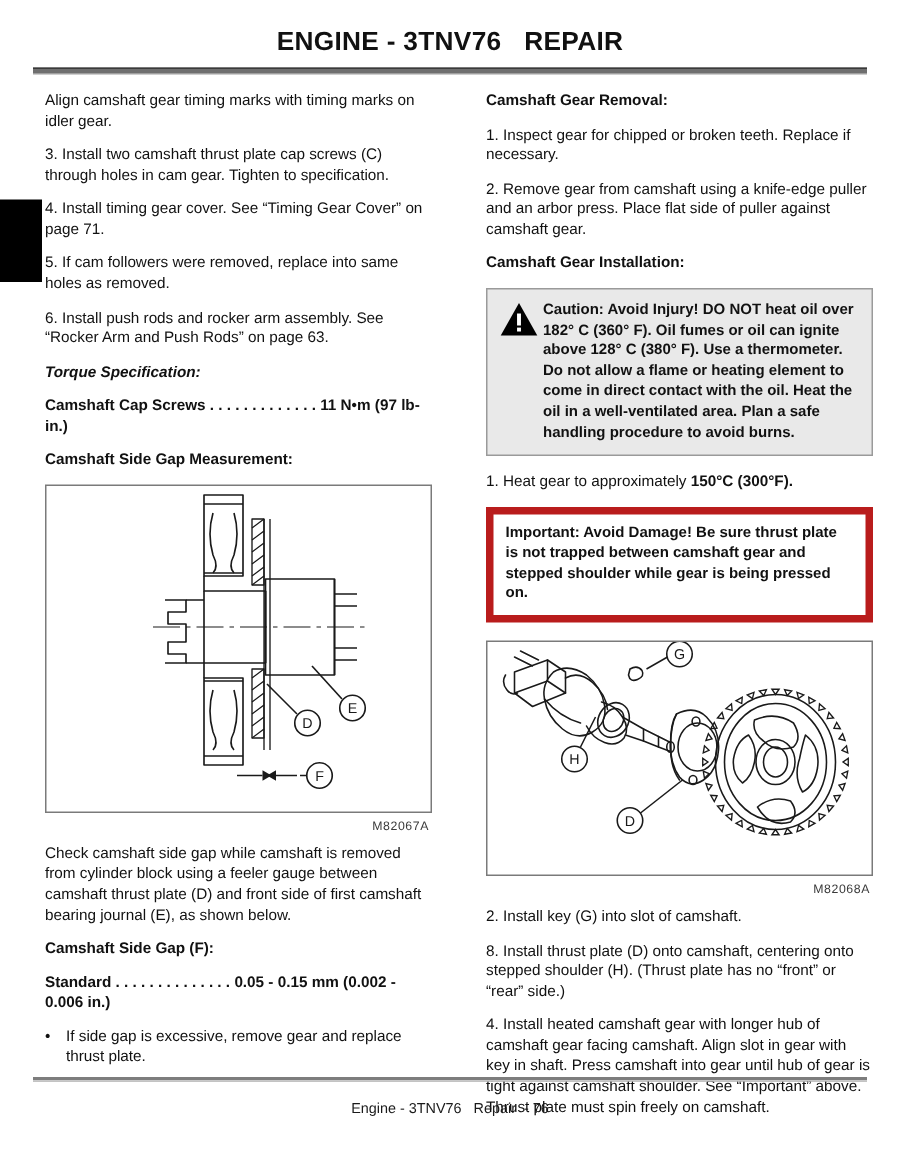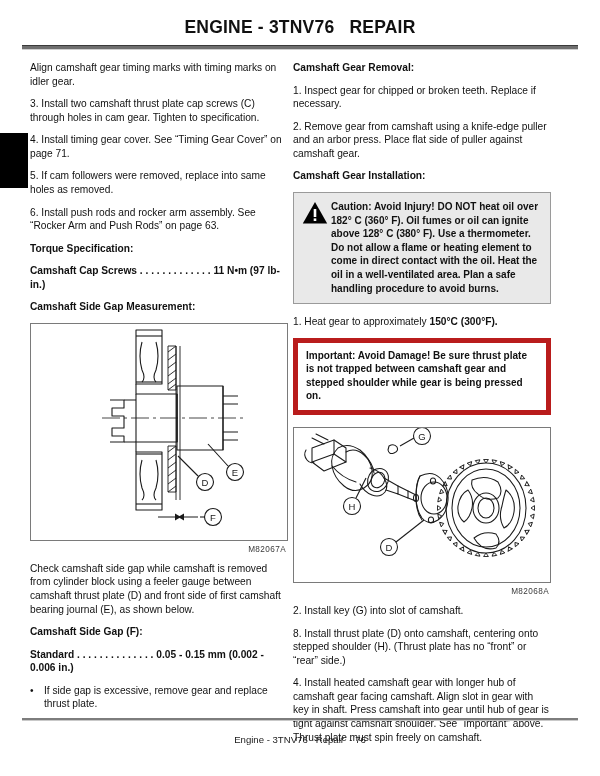--- a/index.html
+++ b/index.html
@@ -48,21 +48,21 @@
     left: 0;
     top: 133px;
     width: 28px;
     height: 55px;
     background: #000000;
   }
 
   
   .columns {
     display: flex;
-    gap: 3px;
+    gap: 34px;
     padding: 11px 22px 0 30px;
     box-sizing: border-box;
   }
   .col {
     width: 258px;
     flex: 0 0 258px;
   }
   .col-right { margin-left: 2px; }
 
   p {
@@ -70,21 +70,21 @@
     font-size: 10.2px;
     line-height: 1.33;
   }
   .bold { font-weight: bold; }
   .sect-head {
     font-size: 10.2px;
     font-weight: bold;
     margin: 0 0 9px 0;
     line-height: 1.33;
   }
-  .sect-head.spaced-top { margin-top: 4px; }
+  .sect-head.spaced-top { margin-top: 4px; font-style: italic; }
 
   .spec-line {
     font-size: 10.2px;
     font-weight: bold;
     margin: 0 0 9px 0;
     line-height: 1.33;
   }
 
   .bullet-row {
     display: flex;

